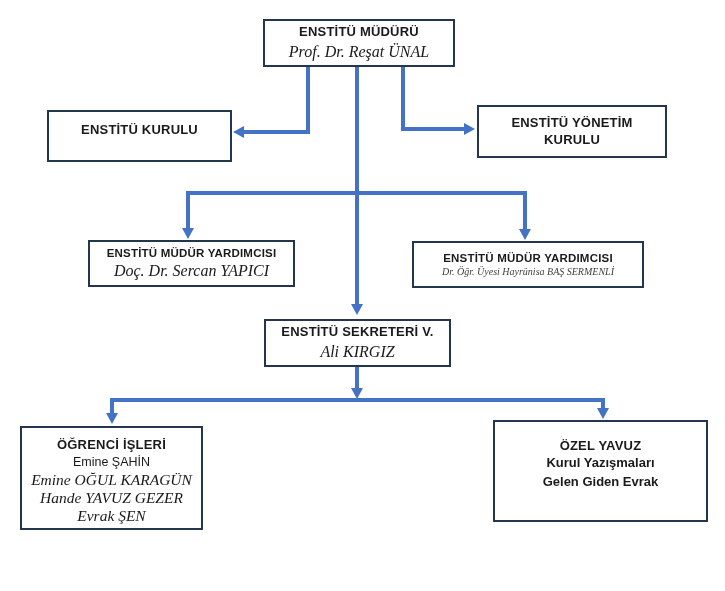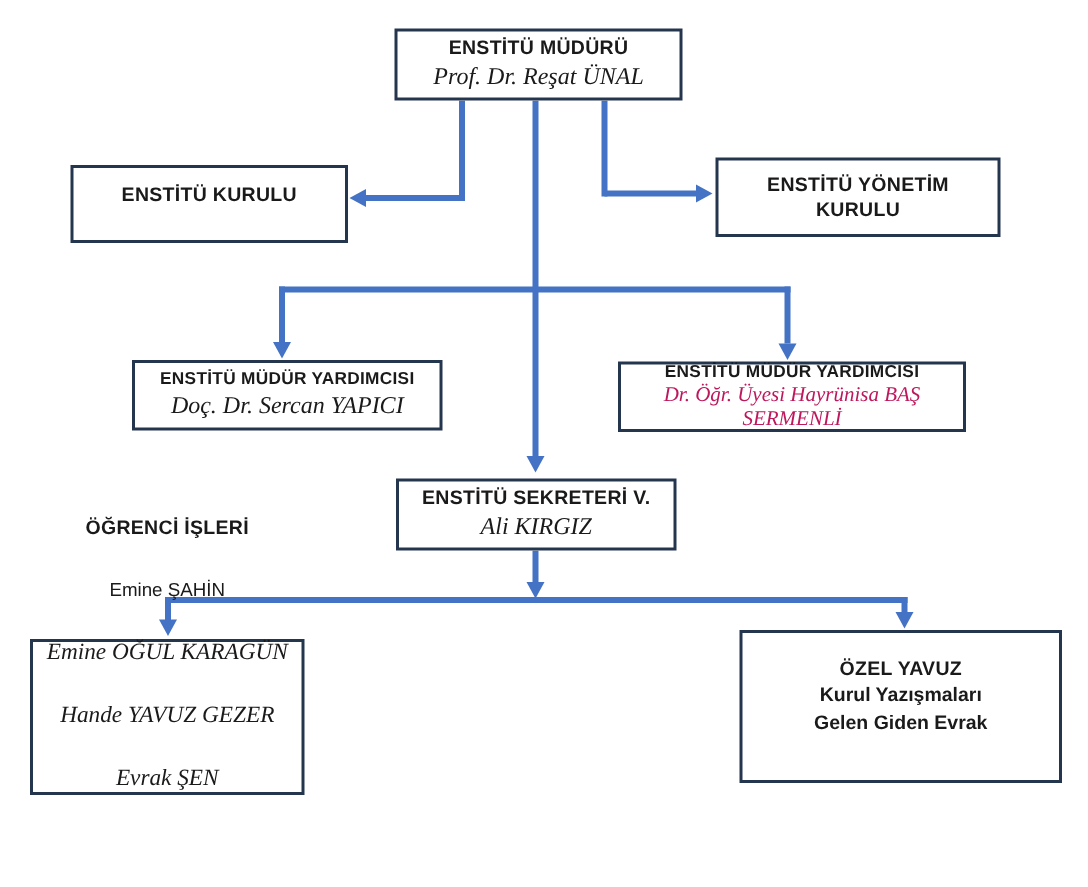--- a/index.html
+++ b/index.html
@@ -35,22 +35,22 @@
     letter-spacing: .2px;
   }
   .node .title.small { font-size: 11.5px; }
   .node .person {
     font-family: "Liberation Serif", serif;
     font-style: italic;
     font-size: 16px;
     margin-top: 1px;
   }
   .node .person.muted {
-    color: #be185d;
-    font-size: 14px;
+    color: #404040;
+    font-size: 10px;
     line-height: 1.15;
   }
   .node .staff-plain {
     font-size: 12.5px;
     margin-top: 2px;
   }
   .node .staff-serif {
     font-family: Liberation Serif, serif;
     font-style: italic;
     font-size: 15.5px;
@@ -60,21 +60,21 @@
     font-weight: bold;
     font-size: 13px;
     line-height: 1.45;
   }
   #box-director        { left: 263px; top: 19px;  width: 192px; height: 48px; }
   #box-institute-board { left: 47px;  top: 110px; width: 185px; height: 52px; padding-bottom: 12px; }
   #box-management-board{ left: 477px; top: 105px; width: 190px; height: 53px; padding: 0 31px; }
   #box-deputy-left     { left: 88px;  top: 240px; width: 207px; height: 47px; }
   #box-deputy-right    { left: 412px; top: 241px; width: 232px; height: 47px; padding: 0 6px; }
   #box-secretary       { left: 264px; top: 319px; width: 187px; height: 48px; }
-  #box-student-affairs { left: 20px;  top: 426px; width: 183px; height: 104px; justify-content: flex-end; padding-top: 9px; gap: 24px; }
+  #box-student-affairs { left: 20px;  top: 426px; width: 183px; height: 104px; justify-content: flex-start; padding-top: 9px; }
   #box-private-office  { left: 493px; top: 420px; width: 215px; height: 102px; justify-content: flex-start; padding-top: 16px; }
 
   
   .line {
     position: absolute;
     background: #4472c4;
   }
   .arrow {
     position: absolute;
     width: 0; height: 0;

